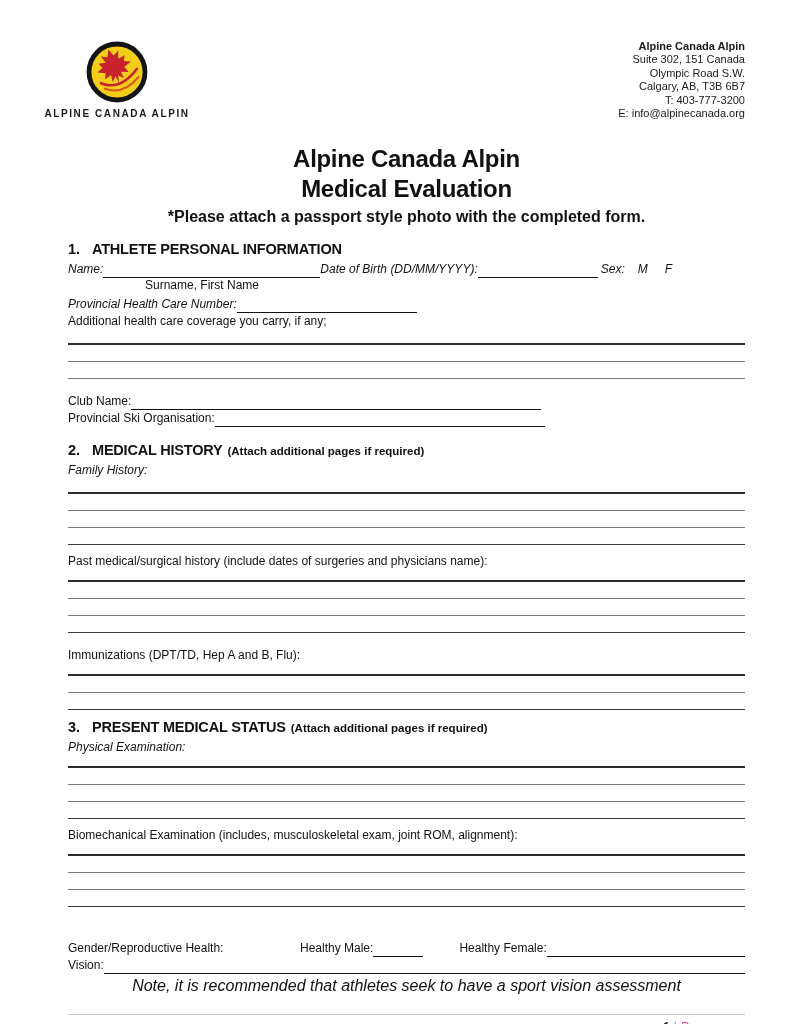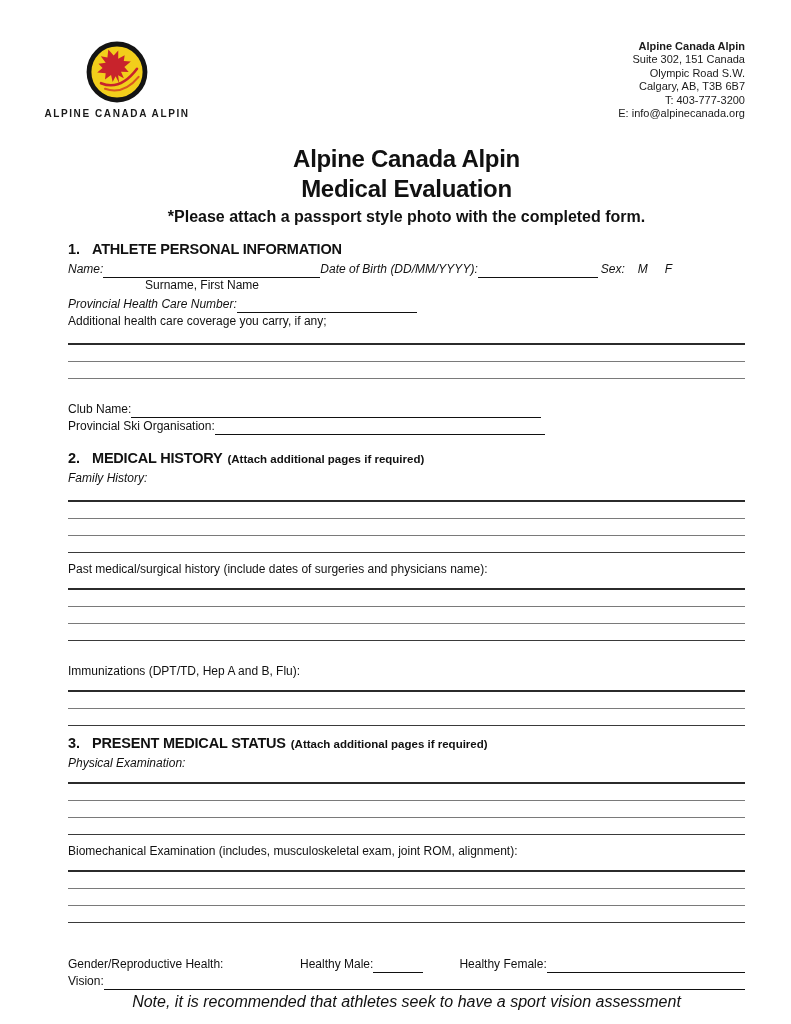--- a/index.html
+++ b/index.html
@@ -33,21 +33,21 @@
   .row { display:flex; align-items:flex-end; font-size:12px; line-height:17px; }
   .lbl { white-space:nowrap; }
   .blank { border-bottom:1.4px solid #111; height:15px; display:inline-block; }
   .grow { flex:1 1 auto; }
   .hint { font-size:12px; line-height:14px; padding-left:77px; }
   .rule { width:100%; }
   .rule-thick { height:15px; border-bottom:2px solid #2b2b2b; }
   .rule-thin  { height:17px; border-bottom:1.2px solid #7a7a7a; }
   .rule-med   { height:17px; border-bottom:1.8px solid #3a3a3a; }
   .rule-first { height:12px; border-bottom:2px solid #2b2b2b; }
-  .mt4{margin-top:4px;font-style:italic;} .mt6{margin-top:22px;} .mt8{margin-top:8px;align-items:flex-end;}
+  .mt4{margin-top:4px;font-style:italic;} .mt6{margin-top:14px;} .mt8{margin-top:8px;align-items:flex-end;}
   .gender-row { display:flex; align-items:flex-end; font-size:12px; line-height:17px; margin-top:5px; }
   .g-col1 { width:232px;margin-top:28px; }
   .male-blank { width:50px; }
   .g-gap { width:36px; }
   .vision-note { text-align:center; font-size:16px; font-style:italic; margin-top:3px; }
   
   .footer { margin-top:19px; }
   .footer-rule { border-bottom:1.6px solid #cccccc; }
   .footer-text { text-align:right; font-size:12.5px; margin-top:5px; color:#808080; }
   .footer-num { color:#333; font-weight:700; margin-right:4px; }

